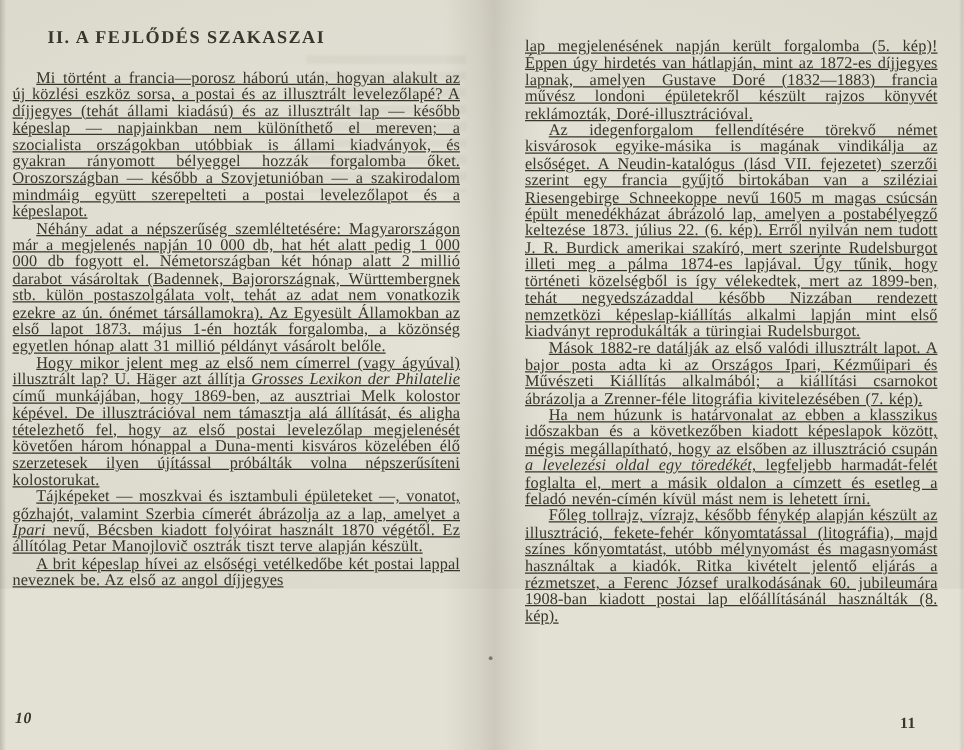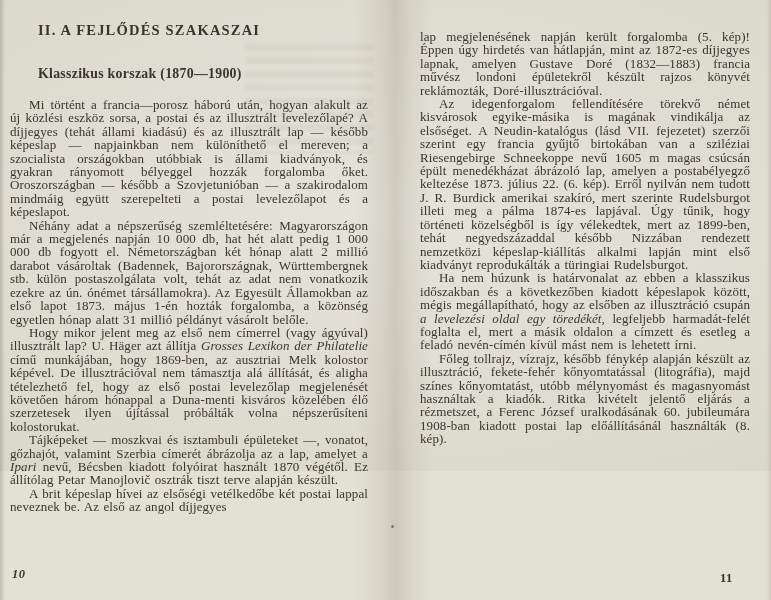--- a/index.html
+++ b/index.html
@@ -26,20 +26,21 @@
   h2.section {
     margin: 27px 0 0; padding-left: 28px;
     font-size: 13.8px; line-height: 16px; font-weight: bold;
     letter-spacing: 0.3px; color: var(--ink, #2e2c26);
   }
   .text-block {
     margin-top: 16px;
     font-size: 13px; line-height: 13.4px;
     letter-spacing: 0.1px; word-spacing: 1px;
     text-align: justify;
+    text-decoration: underline;
   }
   .right-page .text-block { margin-top: 0; }
   .text-block p { margin: 0; }
   .text-block p.indent { text-indent: 19px; }
   .text-block .italic { font-style: italic; }
 
   .page-number {
     position: absolute; font-size: 12.5px; font-weight: bold;
     color: var(--ink, #38352d); letter-spacing: 0.5px;
   }
@@ -76,36 +77,36 @@
 </style>
 </head>
 <body style="--paper: #e3e0d4; --ink: #38352d;">
 
 <div class="spread">
 
   <div class="bleed-through"></div>
 
   <div class="page left-page">
     <h1 class="chapter">II. A FEJLŐDÉS SZAKASZAI</h1>
-    <h2 class="section">Klasszikus korszak (1870—1900)</h2>
     <div class="text-block">
         <p class="indent"><span>Mi történt a francia—porosz háború után, hogyan alakult az új közlési eszköz sorsa, a postai és az illusztrált levelezőlapé? A díjjegyes (tehát állami kiadású) és az illusztrált lap — később képeslap — napjainkban nem különíthető el mereven; a szocialista országokban utóbbiak is állami kiadványok, és gyakran rányomott bélyeggel hozzák forgalomba őket. Oroszországban — később a Szovjetunióban — a szakirodalom mindmáig együtt szerepelteti a postai levelezőlapot és a képeslapot.</span></p>
         <p class="indent"><span>Néhány adat a népszerűség szemléltetésére: Magyarországon már a megjelenés napján 10 000 db, hat hét alatt pedig 1 000 000 db fogyott el. Németországban két hónap alatt 2 millió darabot vásároltak (Badennek, Bajorországnak, Württembergnek stb. külön postaszolgálata volt, tehát az adat nem vonatkozik ezekre az ún. ónémet társállamokra). Az Egyesült Államokban az első lapot 1873. május 1-én hozták forgalomba, a közönség egyetlen hónap alatt 31 millió példányt vásárolt belőle.</span></p>
         <p class="indent"><span>Hogy mikor jelent meg az első nem címerrel (vagy ágyúval) illusztrált lap? U. Häger azt állítja </span><span class="italic">Grosses Lexikon der Philatelie</span><span> című munkájában, hogy 1869-ben, az ausztriai Melk kolostor képével. De illusztrációval nem támasztja alá állítását, és aligha tételezhető fel, hogy az első postai levelezőlap megjelenését követően három hónappal a Duna-menti kisváros közelében élő szerzetesek ilyen újítással próbálták volna népszerűsíteni kolostorukat.</span></p>
         <p class="indent"><span>Tájképeket — moszkvai és isztambuli épületeket —, vonatot, gőzhajót, valamint Szerbia címerét ábrázolja az a lap, amelyet a </span><span class="italic">Ipari</span><span> nevű, Bécsben kiadott folyóirat használt 1870 végétől. Ez állítólag Petar Manojlovič osztrák tiszt terve alapján készült.</span></p>
         <p class="indent"><span>A brit képeslap hívei az elsőségi vetélkedőbe két postai lappal neveznek be. Az első az angol díjjegyes</span></p>
       </div>
   </div>
 
   <div class="gutter"></div>
 
   <div class="page right-page">
     <div class="text-block">
         <p><span>lap megjelenésének napján került forgalomba (5. kép)! Éppen úgy hirdetés van hátlapján, mint az 1872-es díjjegyes lapnak, amelyen Gustave Doré (1832—1883) francia művész londoni épületekről készült rajzos könyvét reklámozták, Doré-illusztrációval.</span></p>
         <p class="indent"><span>Az idegenforgalom fellendítésére törekvő német kisvárosok egyike-másika is magának vindikálja az elsőséget. A Neudin-katalógus (lásd VII. fejezetet) szerzői szerint egy francia gyűjtő birtokában van a sziléziai Riesengebirge Schneekoppe nevű 1605 m magas csúcsán épült menedékházat ábrázoló lap, amelyen a postabélyegző keltezése 1873. július 22. (6. kép). Erről nyilván nem tudott J. R. Burdick amerikai szakíró, mert szerinte Rudelsburgot illeti meg a pálma 1874-es lapjával. Úgy tűnik, hogy történeti közelségből is így vélekedtek, mert az 1899-ben, tehát negyedszázaddal később Nizzában rendezett nemzetközi képeslap-kiállítás alkalmi lapján mint első kiadványt reprodukálták a türingiai Rudelsburgot.</span></p>
+        <p class="indent"><span>Mások 1882-re datálják az első valódi illusztrált lapot. A bajor posta adta ki az Országos Ipari, Kézműipari és Művészeti Kiállítás alkalmából; a kiállítási csarnokot ábrázolja a Zrenner-féle litográfia kivitelezésében (7. kép).</span></p>
         <p class="indent"><span>Ha nem húzunk is határvonalat az ebben a klasszikus időszakban és a következőben kiadott képeslapok között, mégis megállapítható, hogy az elsőben az illusztráció csupán </span><span class="italic">a levelezési oldal egy töredékét,</span><span> legfeljebb harmadát-felét foglalta el, mert a másik oldalon a címzett és esetleg a feladó nevén-címén kívül mást nem is lehetett írni.</span></p>
         <p class="indent"><span>Főleg tollrajz, vízrajz, később fénykép alapján készült az illusztráció, fekete-fehér kőnyomtatással (litográfia), majd színes kőnyomtatást, utóbb mélynyomást és magasnyomást használtak a kiadók. Ritka kivételt jelentő eljárás a rézmetszet, a Ferenc József uralkodásának 60. jubileumára 1908-ban kiadott postai lap előállításánál használták (8. kép).</span></p>
       </div>
   </div>
 
   <div class="page-number page-number-left">10</div>
   <div class="page-number page-number-right">11</div>
 
   <div class="speck"></div>
   <div class="edge-left"></div>

